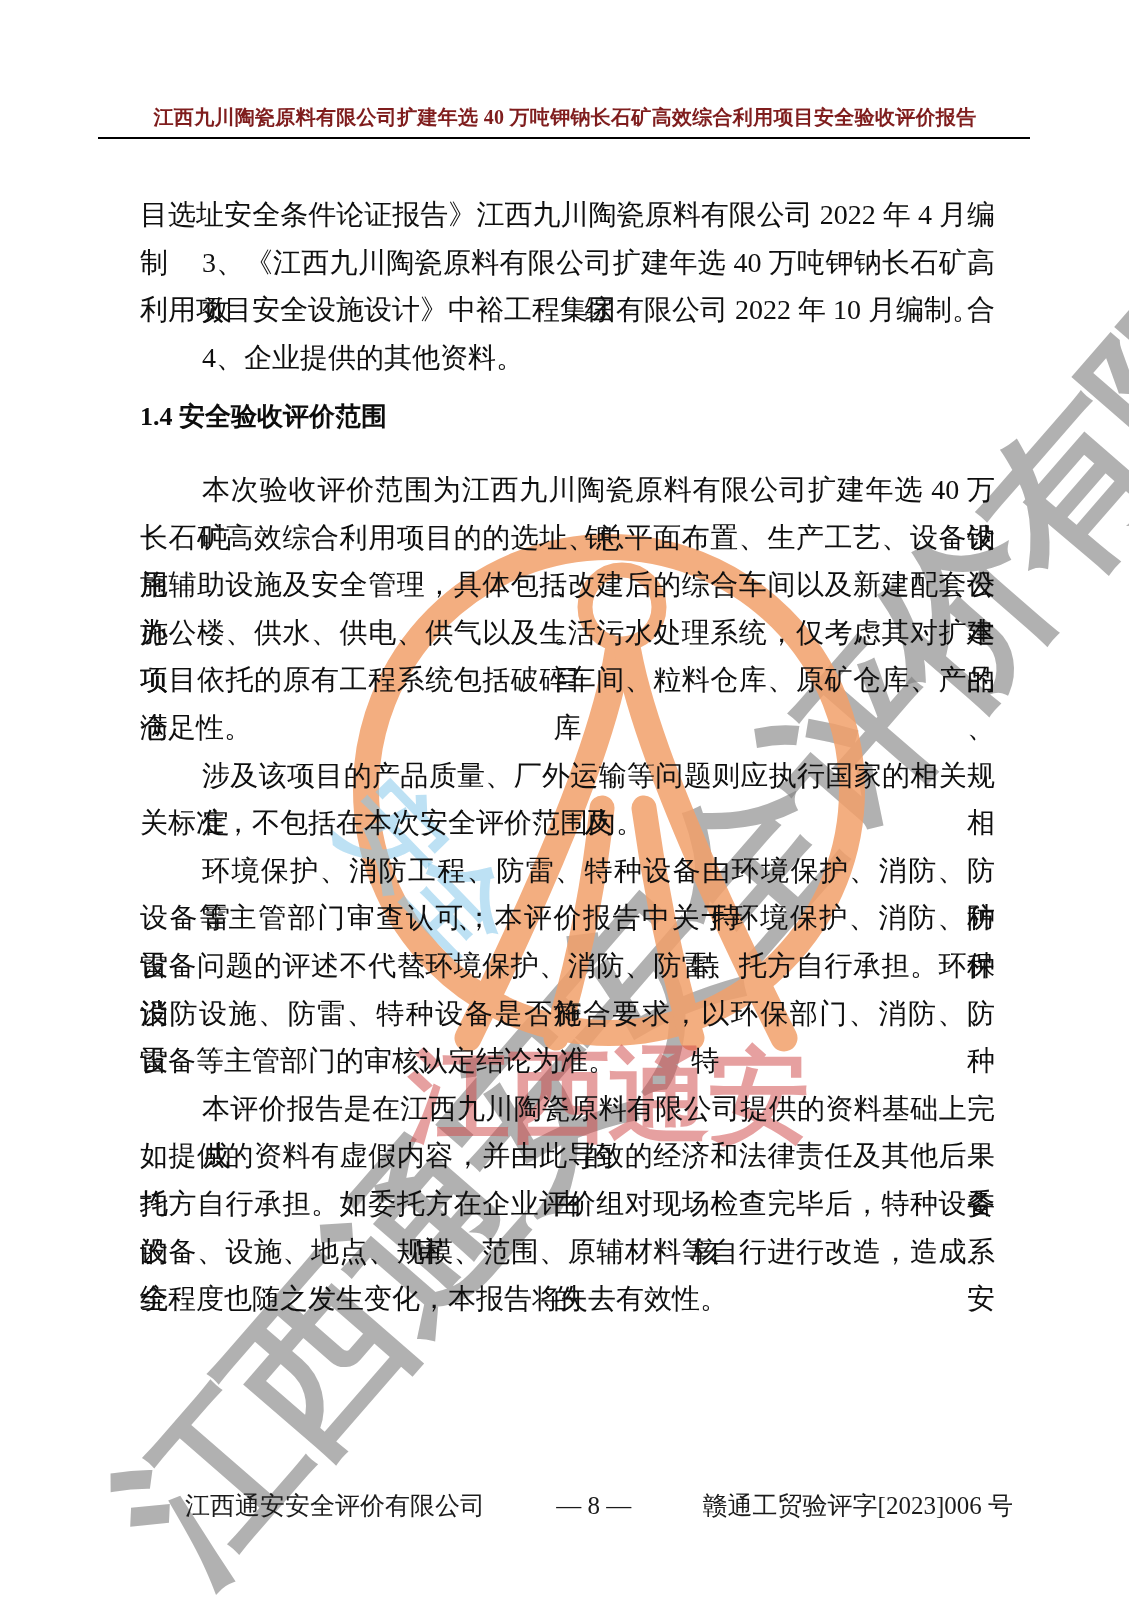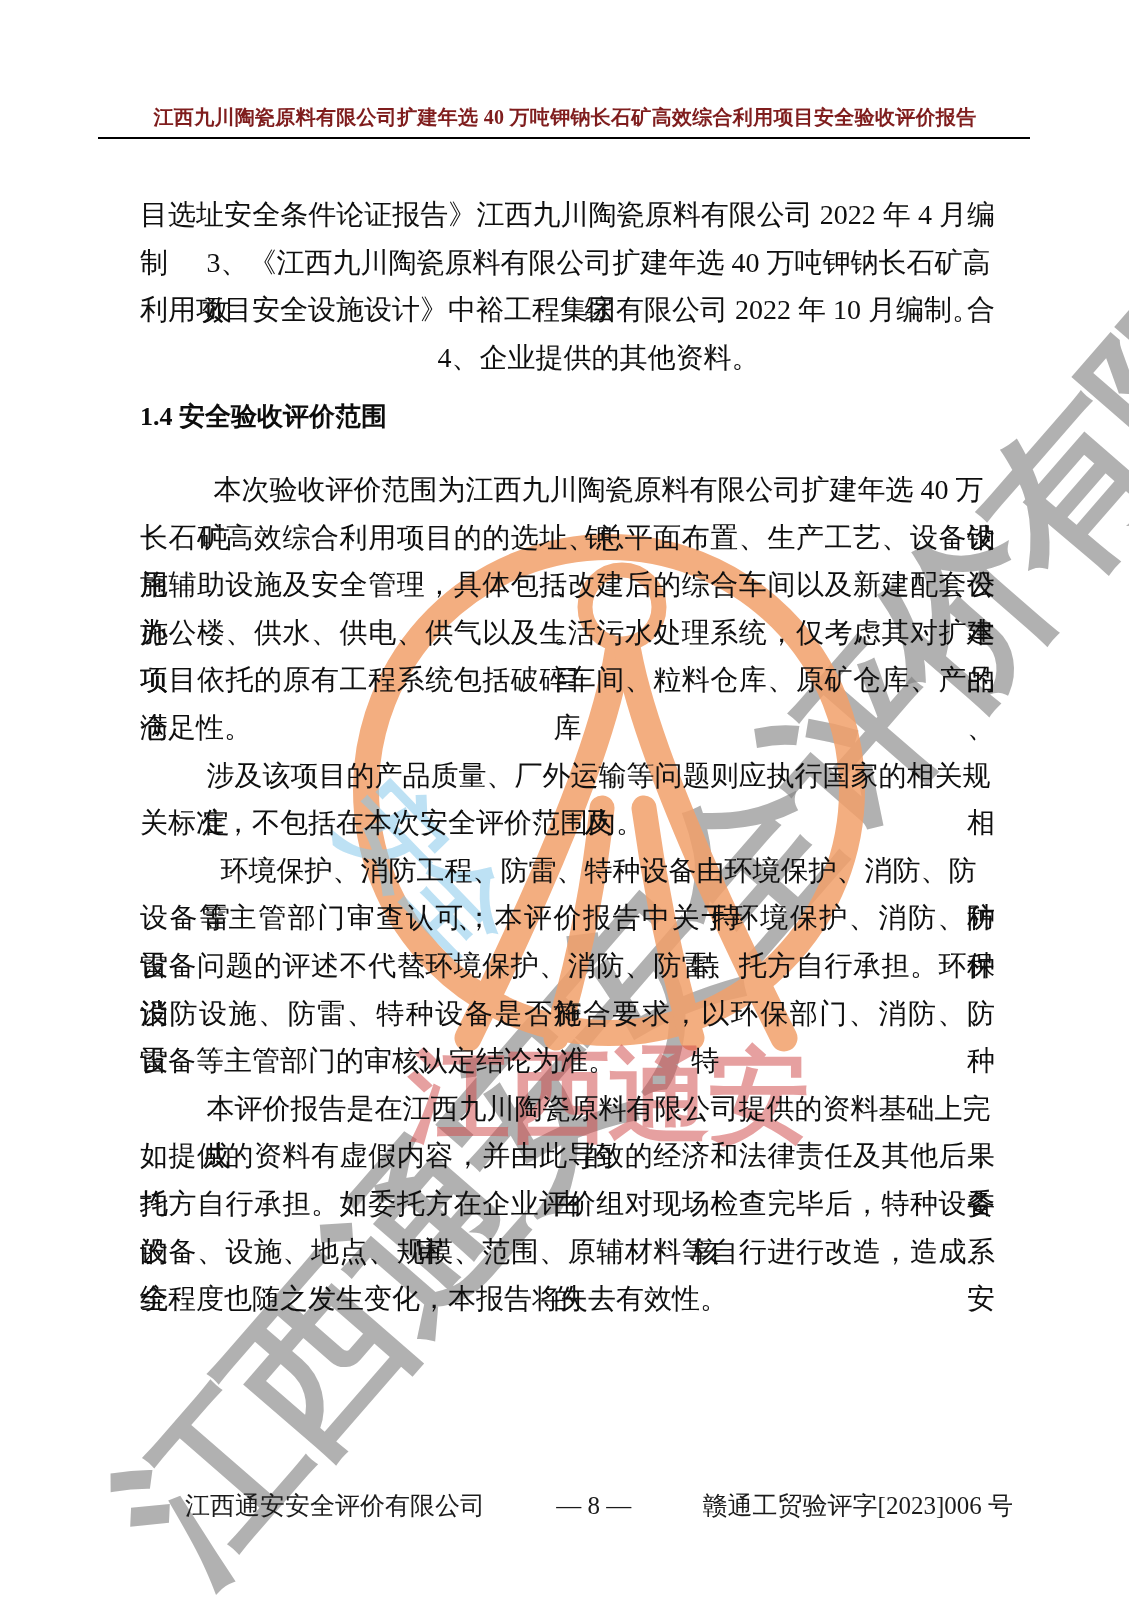--- a/index.html
+++ b/index.html
@@ -44,21 +44,21 @@
   }
   .hdr-rule{left:98px;top:137px;width:932px;height:2px;background:#000;}
 
   .blockA{left:140px;top:191px;width:855px;}
   .blockB{left:140px;top:466px;width:855px;}
   .ln{
     font-size:28px;line-height:47.6px;height:47.6px;
     white-space:nowrap;color:#0f0f0f;
   }
   .ln.j{white-space:normal;text-align:justify;text-align-last:justify;text-justify:inter-character;}
-  .ln.i{padding-left:62px;text-align:center;}
+  .ln.i{padding-left:62px;}
   .ln.j.i{padding-left:62px;}
 
   .sec-heading{
     left:140px;top:398px;width:855px;
     font-weight:700;font-size:26px;line-height:38px;color:#0d0d0d;
     white-space:nowrap;
   }
 
   .footer{
     left:185px;top:1489px;width:828px;

